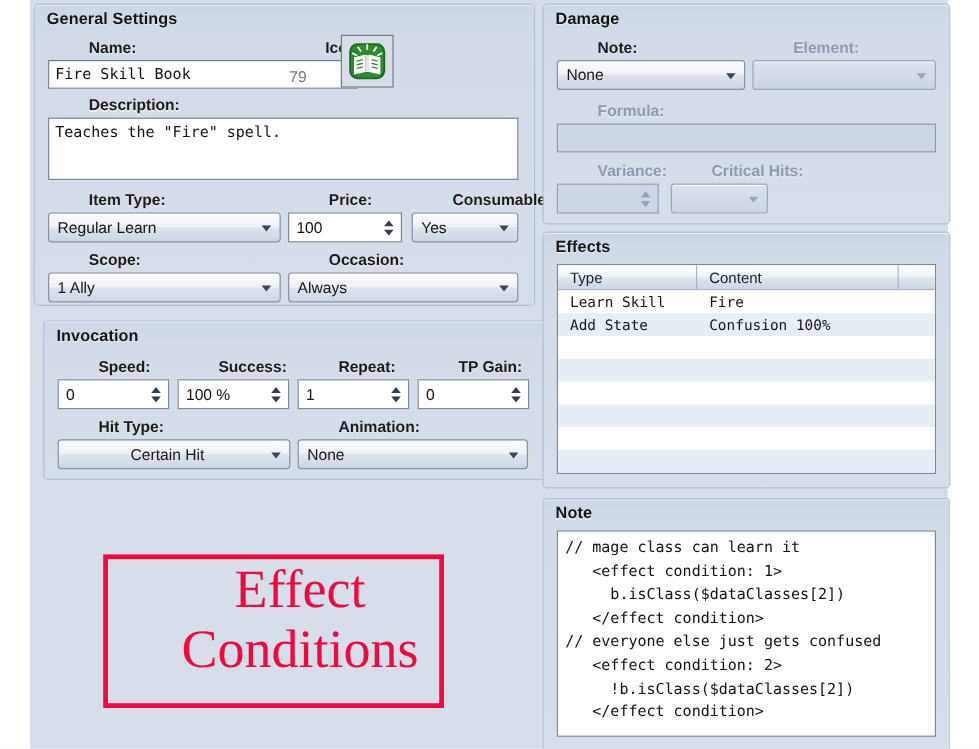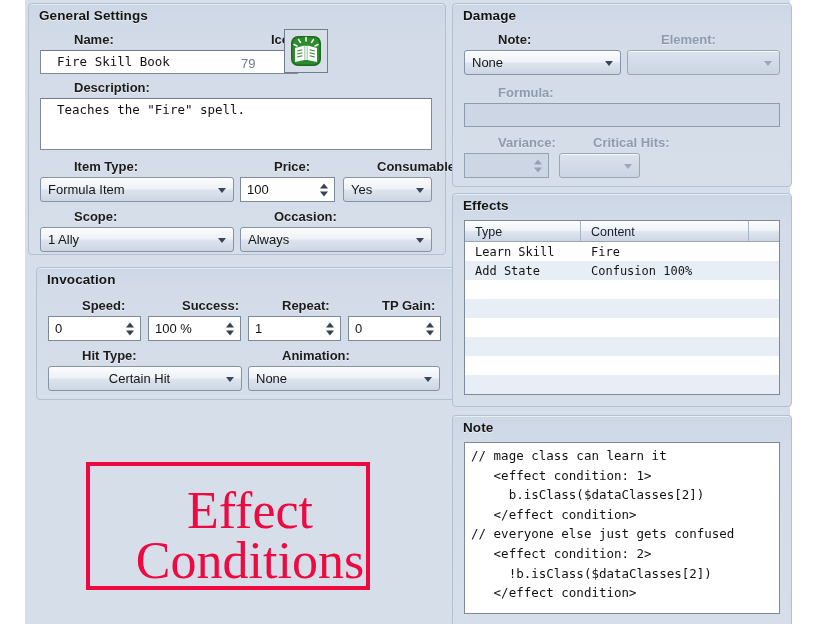--- a/index.html
+++ b/index.html
@@ -54,21 +54,21 @@
   
   .tbox{
     position:absolute;
     background:#ffffff;
     border:1px solid #7d8a99;
     border-top-color:#6d7a8a;
     box-sizing:border-box;
     font-family:"DejaVu Sans Mono", monospace;
     font-size:12.5px;
     color:#111;
-    padding:2px 16px;
+    padding:2px 5px;
     line-height:18px;
     overflow:hidden;
     white-space:pre;
   }
   .tbox.multi{white-space:pre-wrap;}
   .tbox.dis{
     background:#ccd6e4;border-color:#8d9bb0;color:#8d9bb0;
   }
 
   
@@ -169,24 +169,24 @@
     font-size:12.5px;line-height:19.6px;color:#111;
     white-space:pre;overflow:hidden;
   }
 
   
   #annot{
     position:absolute;left:86px;top:462px;width:284px;height:128px;
     border:4px solid #ee0a40;
     box-sizing:border-box;
     display:flex;flex-direction:column;
-    align-items:center;justify-content:flex-end;
+    align-items:center;justify-content:flex-start;
     color:#ee0a40;
     font-family:"Liberation Serif", serif;
-    font-size:52px;line-height:50px;
+    font-size:45px;line-height:50px;
     text-align:center;
     padding-left:44px;
   }
 </style>
 </head>
 <body>
 
 <div id="app">
   <div id="leftgutter"></div>
   <div id="rightgutter"></div>
@@ -222,21 +222,21 @@
           <line x1="20.6" y1="21.7" x2="25.8" y2="23"></line>
         </g>
       </svg>
     </div>
 
     <div class="lbl" style="left:11px;top:76px;">Description:</div>
     <div class="tbox multi" style="left:11px;top:94px;width:392px;height:52px;">Teaches the "Fire" spell.</div>
 
     <div class="lbl" style="left:11px;top:155px;">Item Type:</div>
     <div class="combo" style="left:11px;top:173px;width:194px;height:25px;">
-      <span>Formula Item</span>
+      <span>Regular Learn</span>
       <span class="arrow"></span>
     </div>
 
     <div class="lbl" style="left:211px;top:155px;">Price:</div>
     <div class="spin" style="left:211px;top:173px;width:95px;height:25px;">
       <span>100</span>
       <span class="ups">
           <i class="u"></i>
           <i class="d"></i>
         </span>

